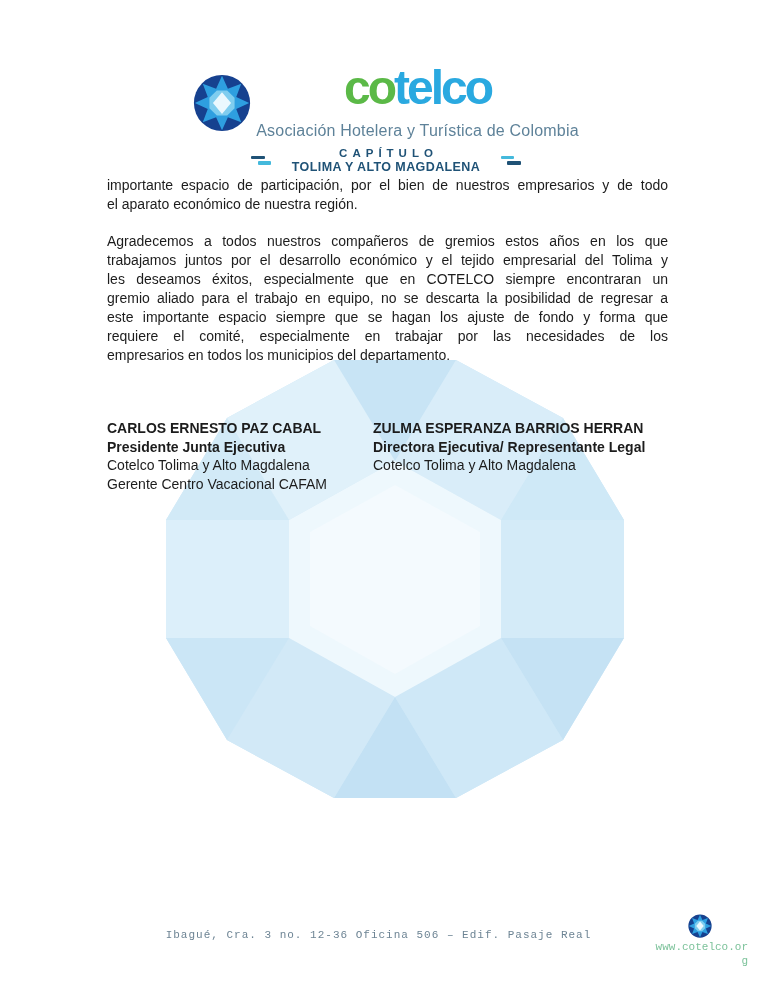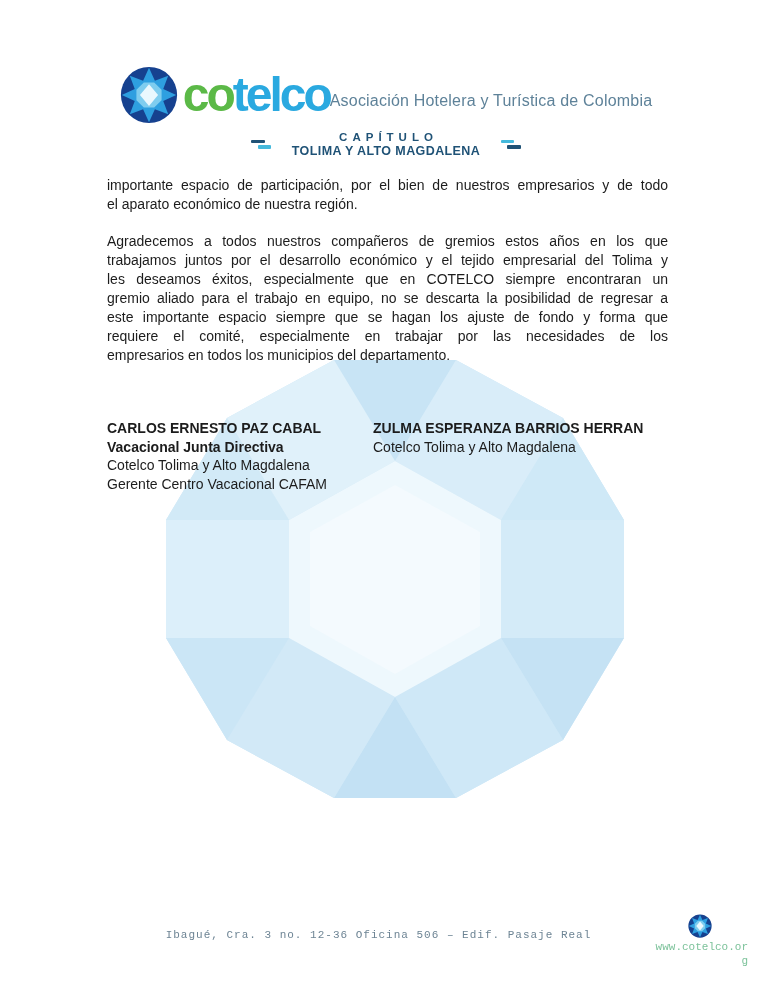--- a/index.html
+++ b/index.html
@@ -10,21 +10,21 @@
     background:#ffffff; overflow:hidden;
   }
 
   
   .watermark { position:absolute; left:158px; top:352px; width:474px; height:455px; z-index:0; }
 
   
   .logo-block { position:absolute; top:66px; left:0; right:0; display:flex; flex-direction:column; align-items:center; z-index:2; }
   .logo-row { display:flex; align-items:center; }
   .gem-lg { width:58px; height:58px; }
-  .logo-text-col { margin-left:5px; display:flex; flex-direction:row; align-items:center;justify-content:center; }
+  .logo-text-col { margin-left:5px; display:flex; flex-direction:column; align-items:center;justify-content:center; }
   .wordmark { font-size:48px; font-weight:bold; letter-spacing:-3px; line-height:44px; }
   .wm-green { color:#5bb947; }
   .wm-blue  { color:#2aa9e0; }
   .tagline { font-size:16px; color:#5e8299; margin-top:12px; letter-spacing:0.2px; }
   .chapter { display:flex; align-items:center; margin-top:7px; gap:19px; }
   .dash-group { position:relative; width:22px; height:10px; }
   .dash-group i { position:absolute; display:block; height:3.5px; border-radius:1px; }
   .dash-navy { background:#1f5276; width:14px; }
   .dash-cyan { background:#44b9dc; width:13px; }
   .dash-group.left  .dash-navy { top:0; left:0; }
@@ -126,26 +126,27 @@
       <div class="jline">gremio aliado para el trabajo en equipo, no se descarta la posibilidad de regresar a</div>
       <div class="jline">este importante espacio siempre que se hagan los ajuste de fondo y forma que</div>
       <div class="jline">requiere el comité, especialmente en trabajar por las necesidades de los</div>
       <div class="lline">empresarios en todos los municipios del departamento.</div>
     </div>
   </div>
 
   <div class="signatures">
     <div class="sig-left">
       <div class="sig-bold">CARLOS ERNESTO PAZ CABAL</div>
-      <div class="sig-bold">Vacacional Junta Directiva</div>
+      <div class="sig-bold">Presidente Junta Ejecutiva</div>
       <div>Cotelco Tolima y Alto Magdalena</div>
       <div>Gerente Centro Vacacional CAFAM</div>
     </div>
     <div class="sig-right">
       <div class="sig-bold">ZULMA ESPERANZA BARRIOS HERRAN</div>
+      <div class="sig-bold">Directora Ejecutiva/ Representante Legal</div>
       <div>Cotelco Tolima y Alto Magdalena</div>
     </div>
   </div>
 
   <div class="footer-address">Ibagué, Cra. 3 no. 12-36 Oficina 506 – Edif. Pasaje Real</div>
 
   <div class="site-block">
     <svg class="gem-sm" viewBox="0 0 64 64" aria-hidden="true">
       <circle cx="32" cy="32" r="31" fill="#16418f"></circle>
       <polygon fill="#2e9fe0" points="32,2 38.5,16.3 53.2,10.8 47.7,25.5 62,32 47.7,38.5 53.2,53.2 38.5,47.7 32,62 25.5,47.7 10.8,53.2 16.3,38.5 2,32 16.3,25.5 10.8,10.8 25.5,16.3"></polygon>

